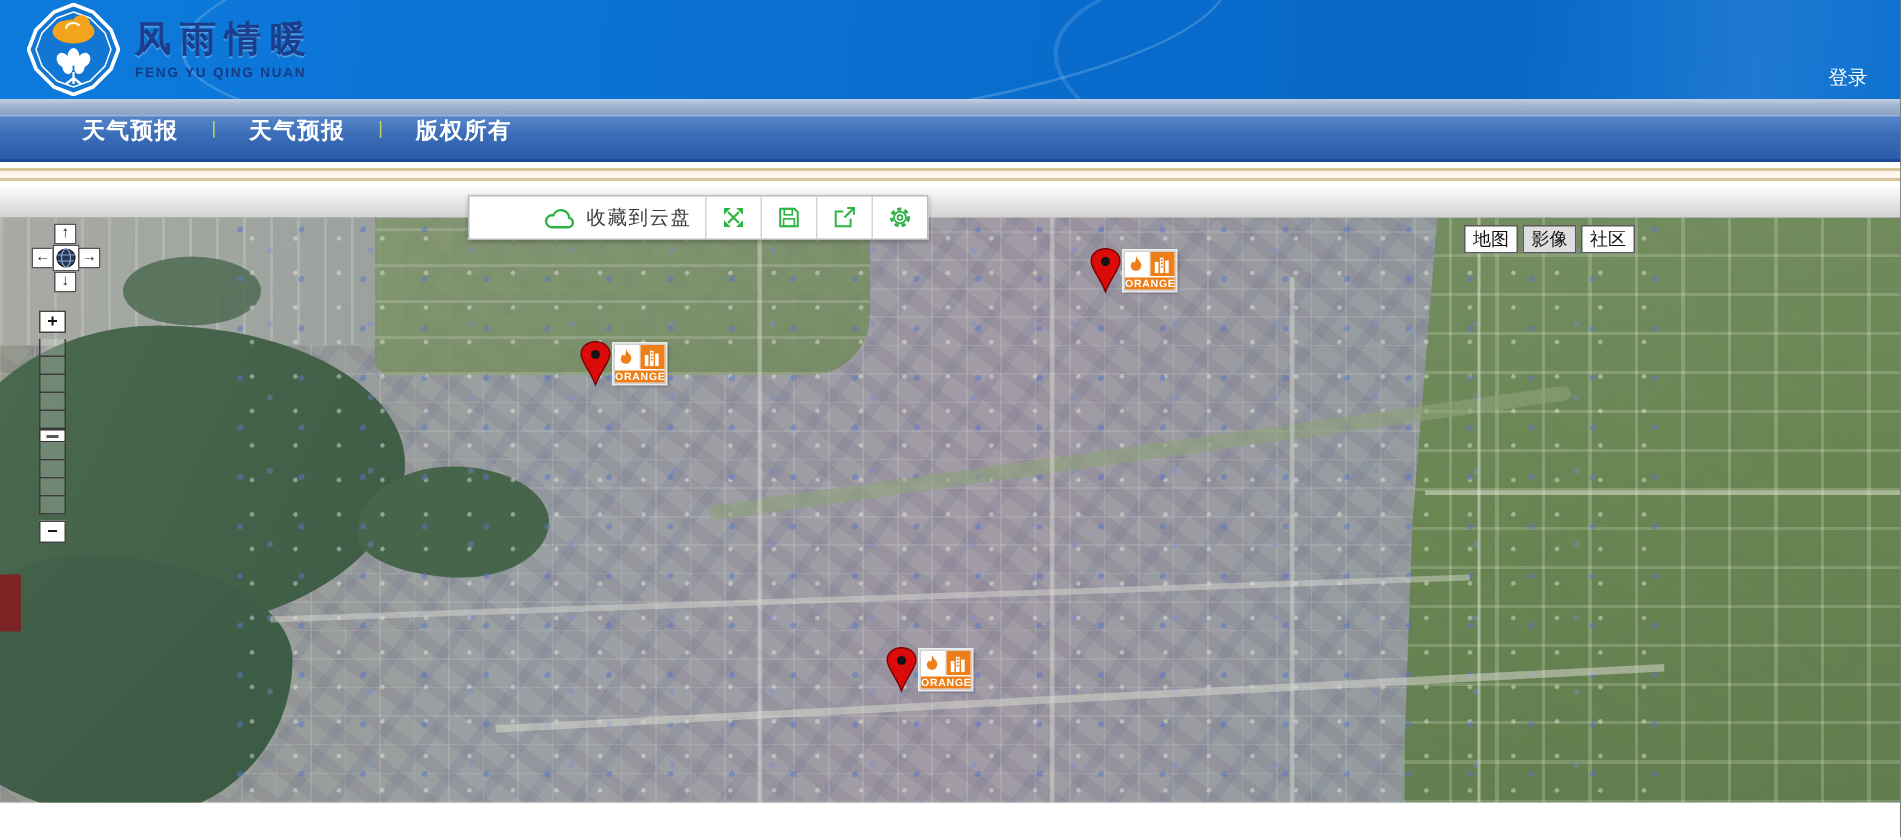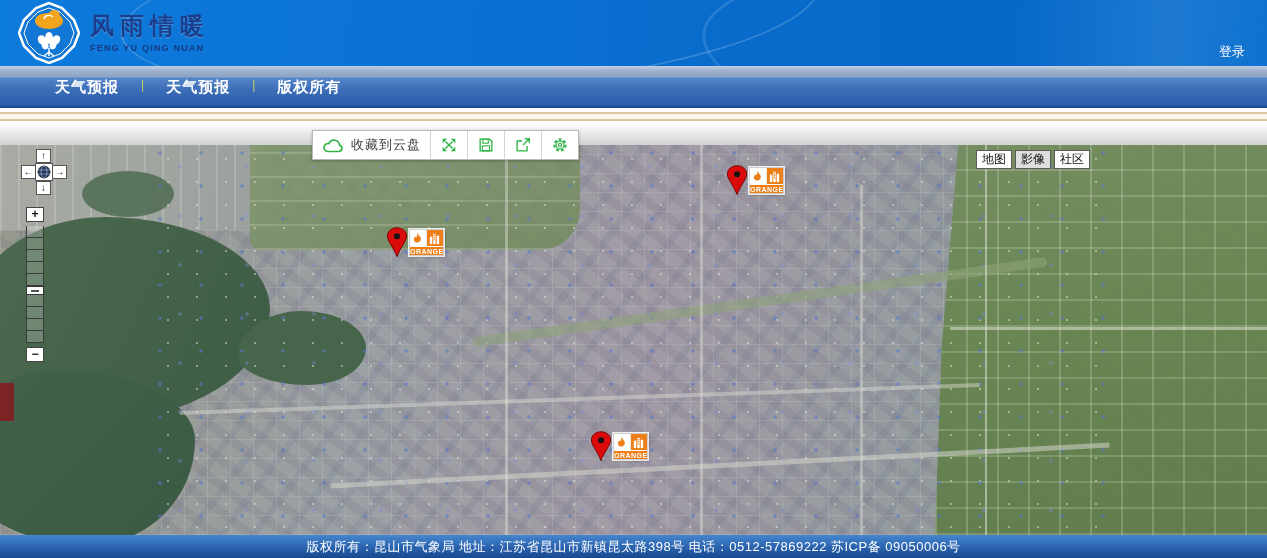--- a/index.html
+++ b/index.html
@@ -104,21 +104,21 @@
   .zoom-track { width:18px; }
   .zoom-seg { width:18px; height:12px; border:1px solid #3c3c3c; border-top:none;
     background:rgba(255,255,255,.22); cursor:pointer; }
   .zoom-handle { width:18px; height:9px; background:#fdfdfd; border:1px solid #333; cursor:grab;
     display:flex; align-items:center; justify-content:center; }
   .zoom-handle::after { content:""; width:8px; height:2px; background:#555; }
   .zoom-gap { height:4px; }
 
   
   .map-toolbar { position:absolute; left:312px; top:130px; height:30px; z-index:40;
-    display:flex; background:#ffffff; border:1px solid #b9b9b9; box-shadow:0 1px 3px rgba(0,0,0,.25); }
+    display:flex; background:#ffffff; border:1px solid #b9b9b9; box-shadow:0 1px 3px rgba(0,0,0,.25);padding-left:40px; }
   .tb-sec { display:flex; align-items:center; padding:0 9px; border-left:1px solid #d4d4d4; cursor:pointer; }
   .tb-sec:first-child { border-left:none; }
   .tb-label { font-size:13px; color:#3c3c3c; margin-left:7px; letter-spacing:1px; }
 
   
   .type-switch { position:absolute; left:976px; top:5px; z-index:40; display:flex; gap:3px; }
   .type-btn { min-width:34px; height:19px; background:#fdfdfd; border:1px solid #5a5a5a; font-size:12px;
     color:#111; padding:1px 5px; cursor:pointer; font-family:"Liberation Sans",sans-serif; line-height:15px; }
   .type-btn.selected { background:#dedede; font-weight:normal; }
 
@@ -357,17 +357,14 @@
     </div>
     <div class="tb-sec">
       <svg width="18" height="18" viewBox="0 0 20 20">
         <circle cx="10" cy="10" r="6.2" fill="none" stroke="#2fb344" stroke-width="2.4" stroke-dasharray="3 2.4"></circle>
         <circle cx="10" cy="10" r="4.4" fill="none" stroke="#2fb344" stroke-width="1.3"></circle>
         <circle cx="10" cy="10" r="1.8" fill="none" stroke="#2fb344" stroke-width="1.3"></circle>
       </svg>
     </div>
   </div>
 
-  <div class="footer">
-    <span class="footer-text">版权所有：昆山市气象局 地址：江苏省昆山市新镇昆太路398号 电话：0512-57869222 苏ICP备 09050006号</span>
-  </div>
 
 </div>
 
 </body></html>

